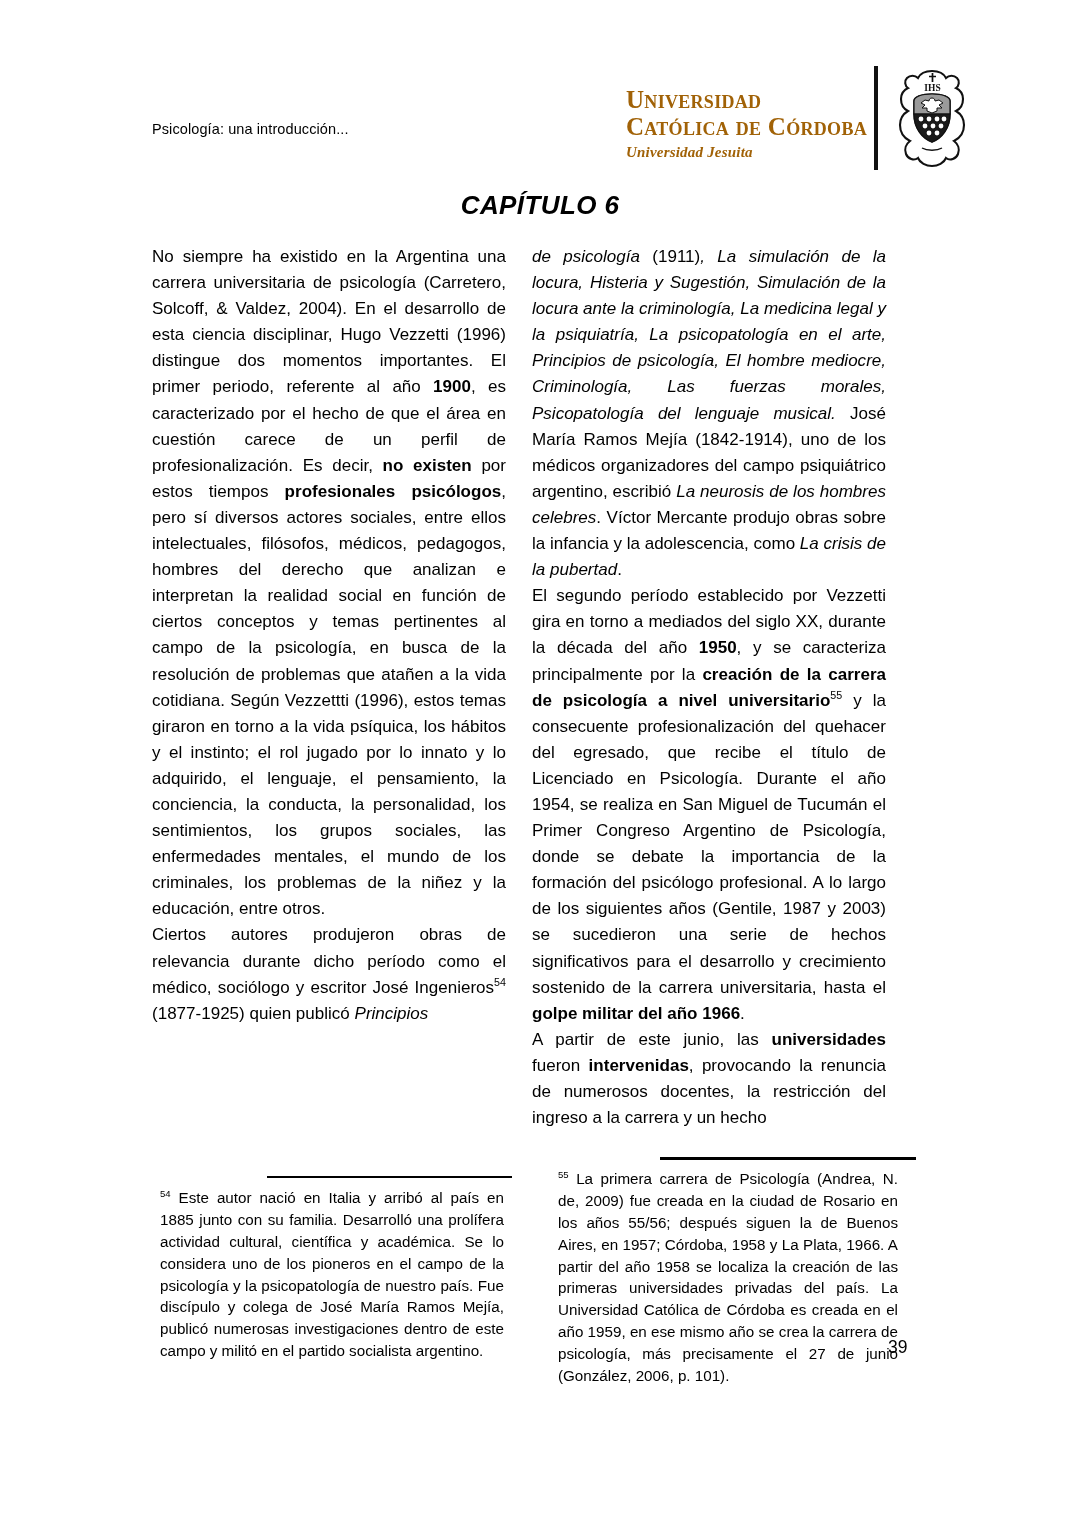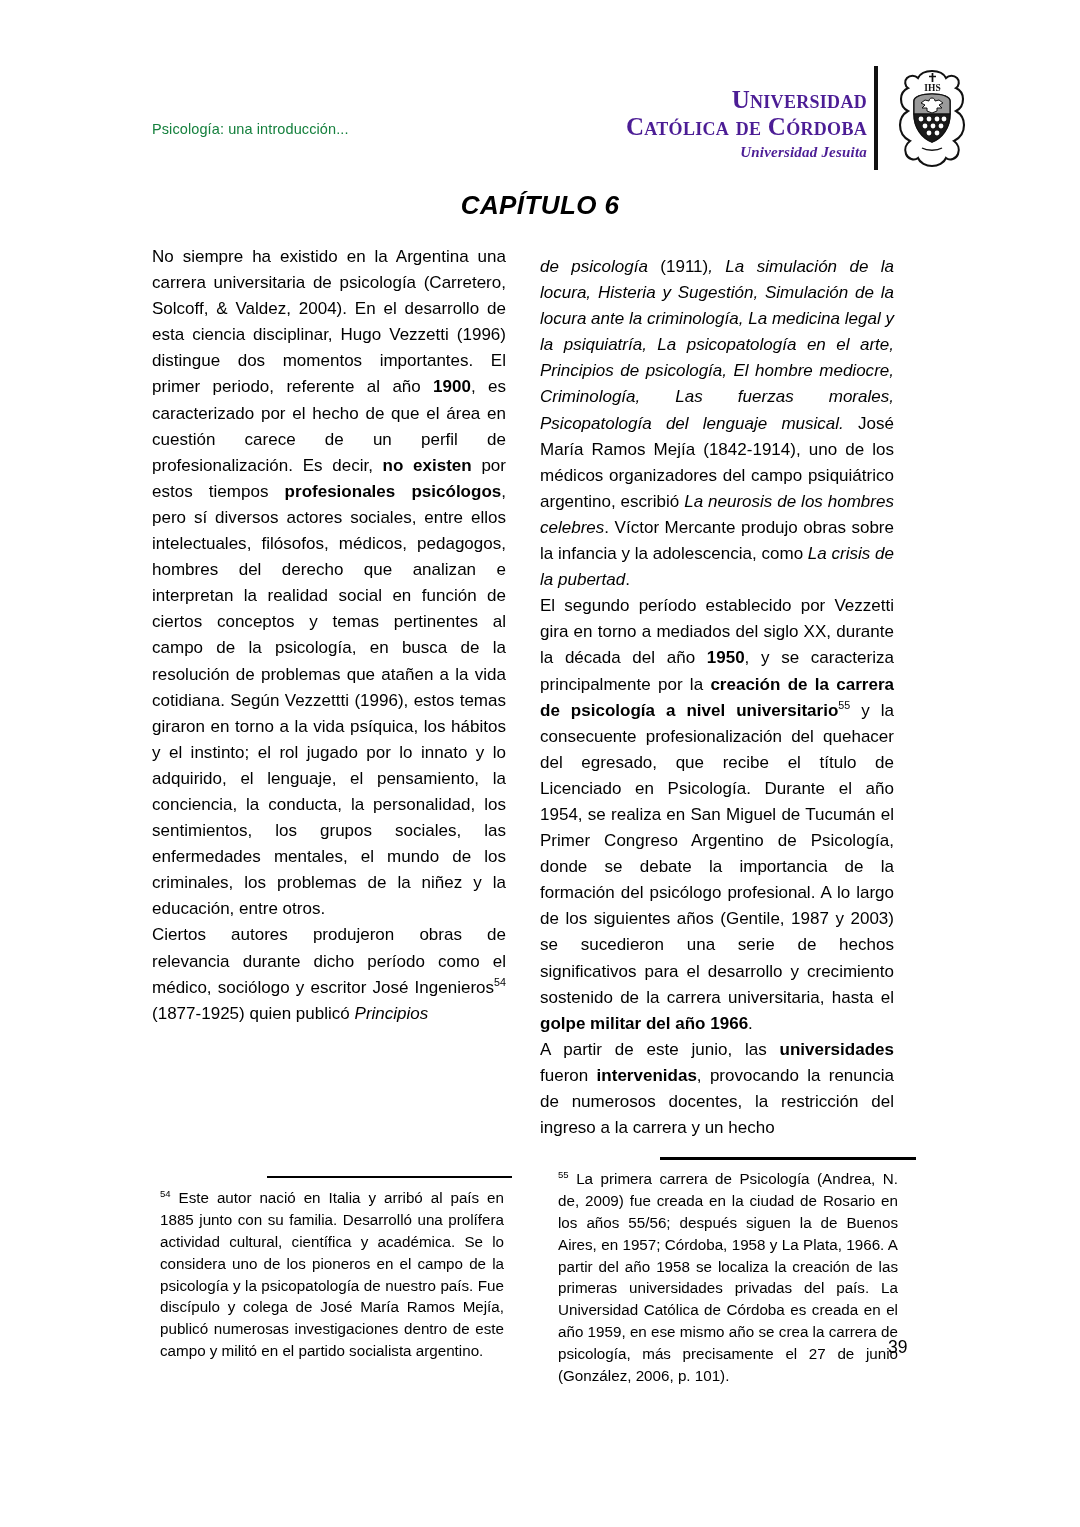--- a/index.html
+++ b/index.html
@@ -28,30 +28,30 @@
     top: 0;
     width: 1080px;
     height: 180px;
   }
   .running-head {
     position: absolute;
     left: 152px;
     top: 121px;
     font-size: 14.5px;
     letter-spacing: 0.1px;
-    color: #15803d;
+    color: #000000;
     white-space: nowrap;
   }
   .brand {
     position: absolute;
     right: 213px;
     top: 86px;
-    text-align: right;
+    text-align: left;
     font-family: "Liberation Serif", serif;
-    color: #4c1d95;
+    color: #a16207;
   }
   .brand-line {
     font-variant: small-caps;
     font-weight: bold;
     font-size: 25px;
     line-height: 1.08;
     letter-spacing: 0.3px;
     white-space: nowrap;
   }
   .brand-sub {
@@ -99,21 +99,21 @@
     top: 243px;
     width: 752px;
     height: 910px;
   }
   .col {
     position: absolute;
     top: 0;
     width: 354px;
   }
   .col-left  { left: 0; }
-  .col-right { left: 388px; margin-top: 10px; }
+  .col-right { left: 380px; }
 
   .h-main {
     font-size: 19.5px;
     font-weight: bold;
     line-height: 1.36;
     text-align: justify;
     text-align-last: left;
     margin: 0 0 0 0;
     letter-spacing: 0.1px;
   }

